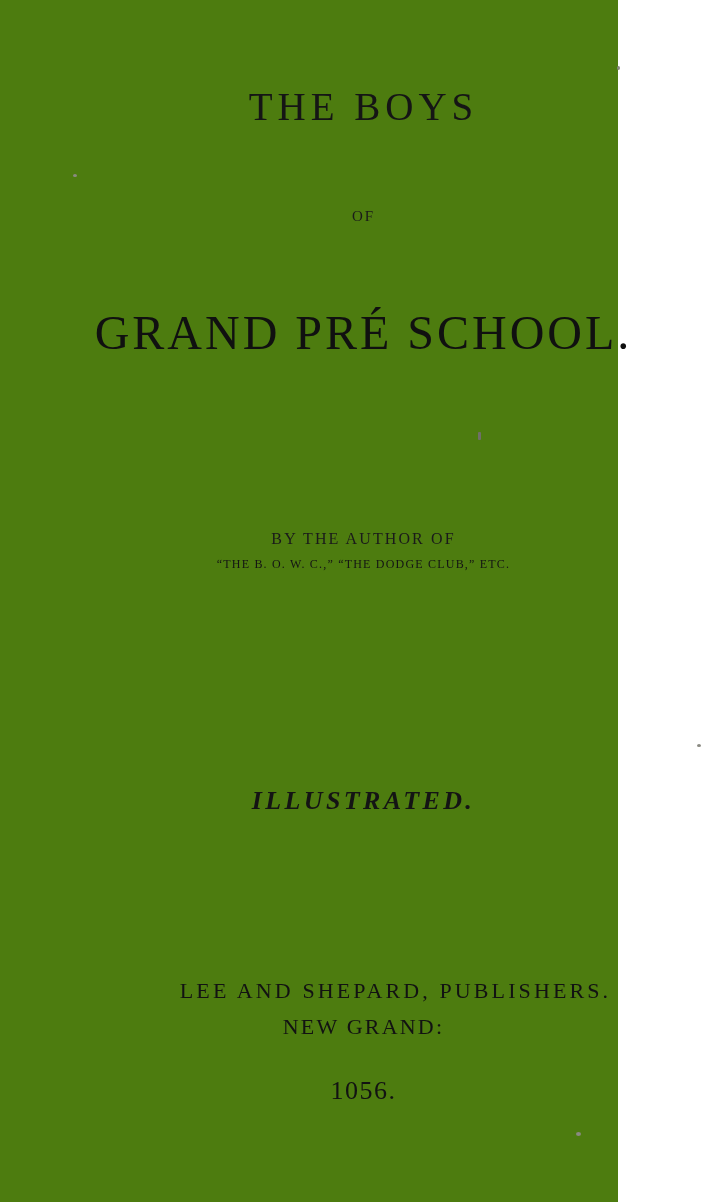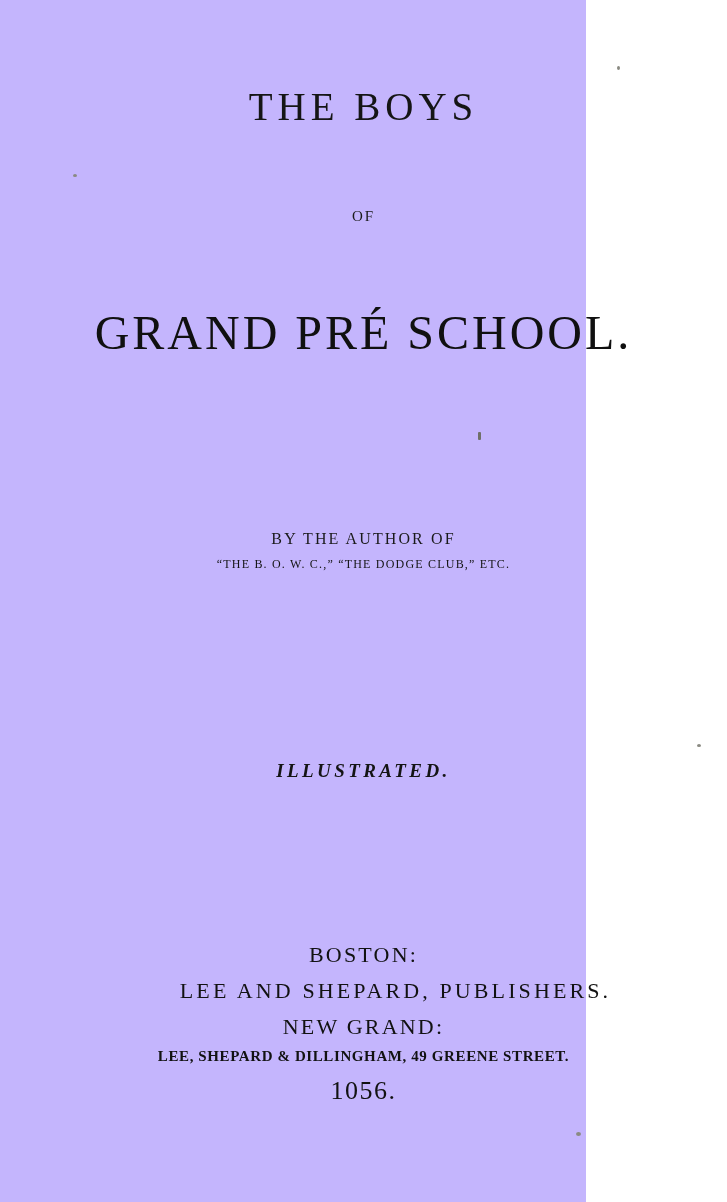--- a/index.html
+++ b/index.html
@@ -13,21 +13,22 @@
     position: relative;
     font-family: "Liberation Serif", serif;
     color: #111111;
     overflow: hidden;
   }
 
   .page {
     position: relative;
     width: 586px;
     height: 1202px;
-    background: #c4b5fd;
+    background: #4d7c0f;
+    padding-left: 32px;
   }
 
   .center {
     position: absolute;
     left: 0;
     width: 727px;
     text-align: center;
   }
 
   
@@ -64,22 +65,22 @@
 
   .works {
     top: 557px;
     font-size: 12px;
     letter-spacing: 1.2px;
     color: #141414;
   }
 
   
   .illustrated {
-    top: 760px;
-    font-size: 19px;
+    top: 786px;
+    font-size: 26px;
     font-style: italic;
     font-weight: bold;
     letter-spacing: 3.4px;
     color: #141414;
   }
 
   
   .imprint-city1 {
     top: 942px;
     font-size: 22px;
@@ -135,24 +136,22 @@
   <div class="center title-of">OF</div>
 
   <div class="center title-sub">GRAND PRÉ SCHOOL.</div>
 
   <div class="center byline">BY THE AUTHOR OF</div>
 
   <div class="center works">“THE B. O. W. C.,” “THE DODGE CLUB,” ETC.</div>
 
   <div class="center illustrated">ILLUSTRATED.</div>
 
-  <div class="center imprint-city1">BOSTON:</div>
   <div class="center imprint-pub1">LEE AND SHEPARD, PUBLISHERS.</div>
   <div class="center imprint-city2">NEW GRAND:</div>
-  <div class="center imprint-pub2">LEE, SHEPARD &amp; DILLINGHAM, 49 GREENE STREET.</div>
   <div class="center imprint-year">1056.</div>
 
   <div class="speck speck-1"></div>
   <div class="speck speck-2"></div>
   <div class="speck speck-3"></div>
   <div class="speck speck-4"></div>
   <div class="speck speck-5"></div>
 
 </div>
 

